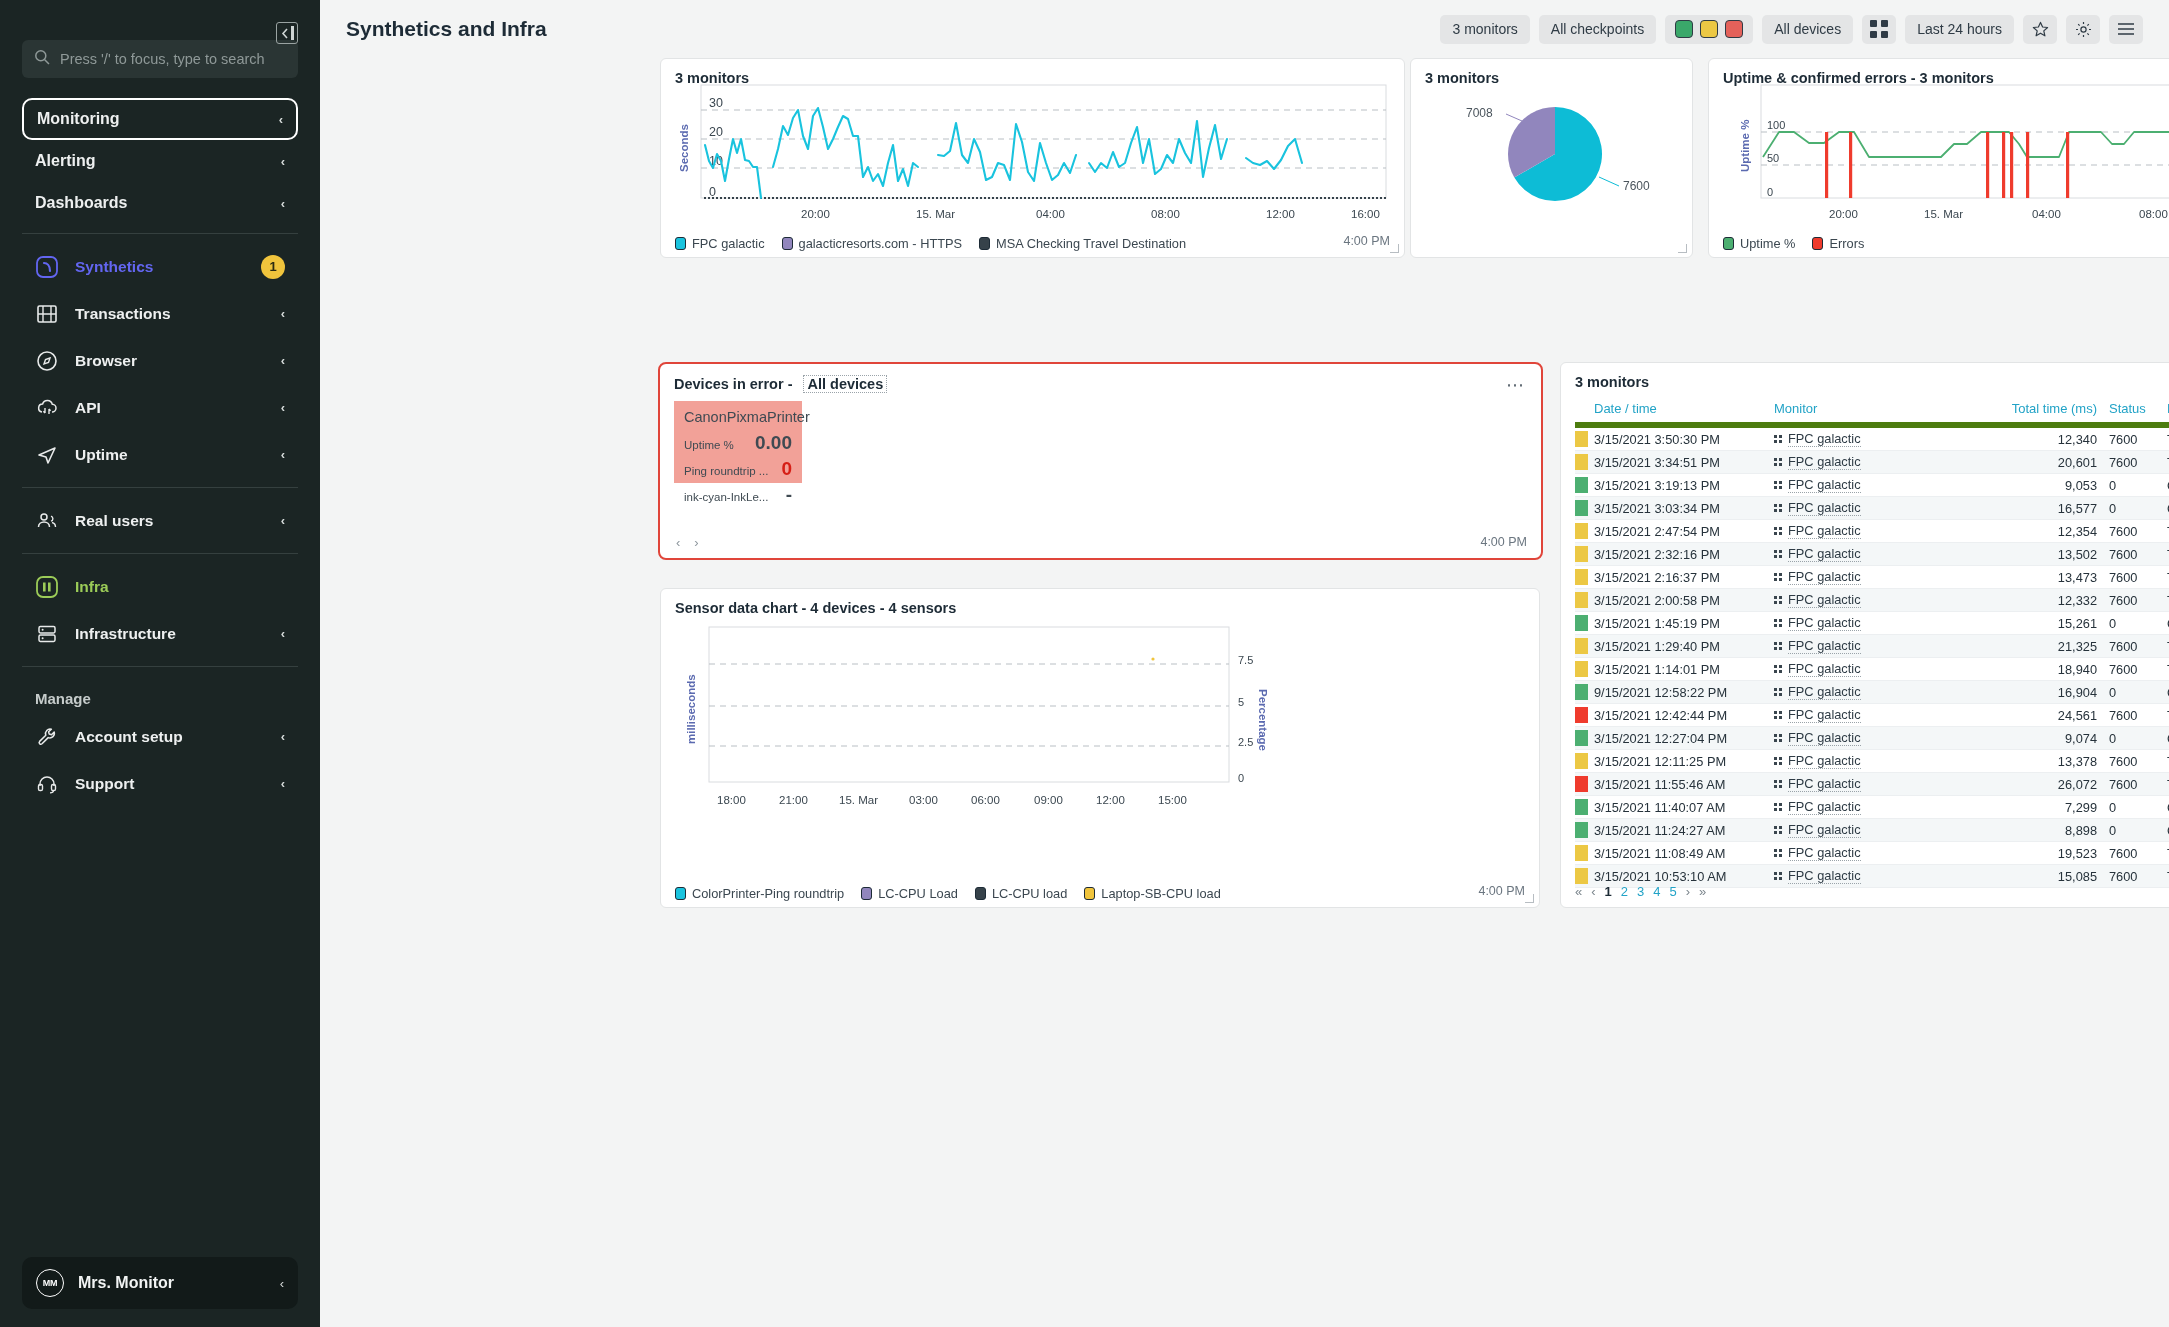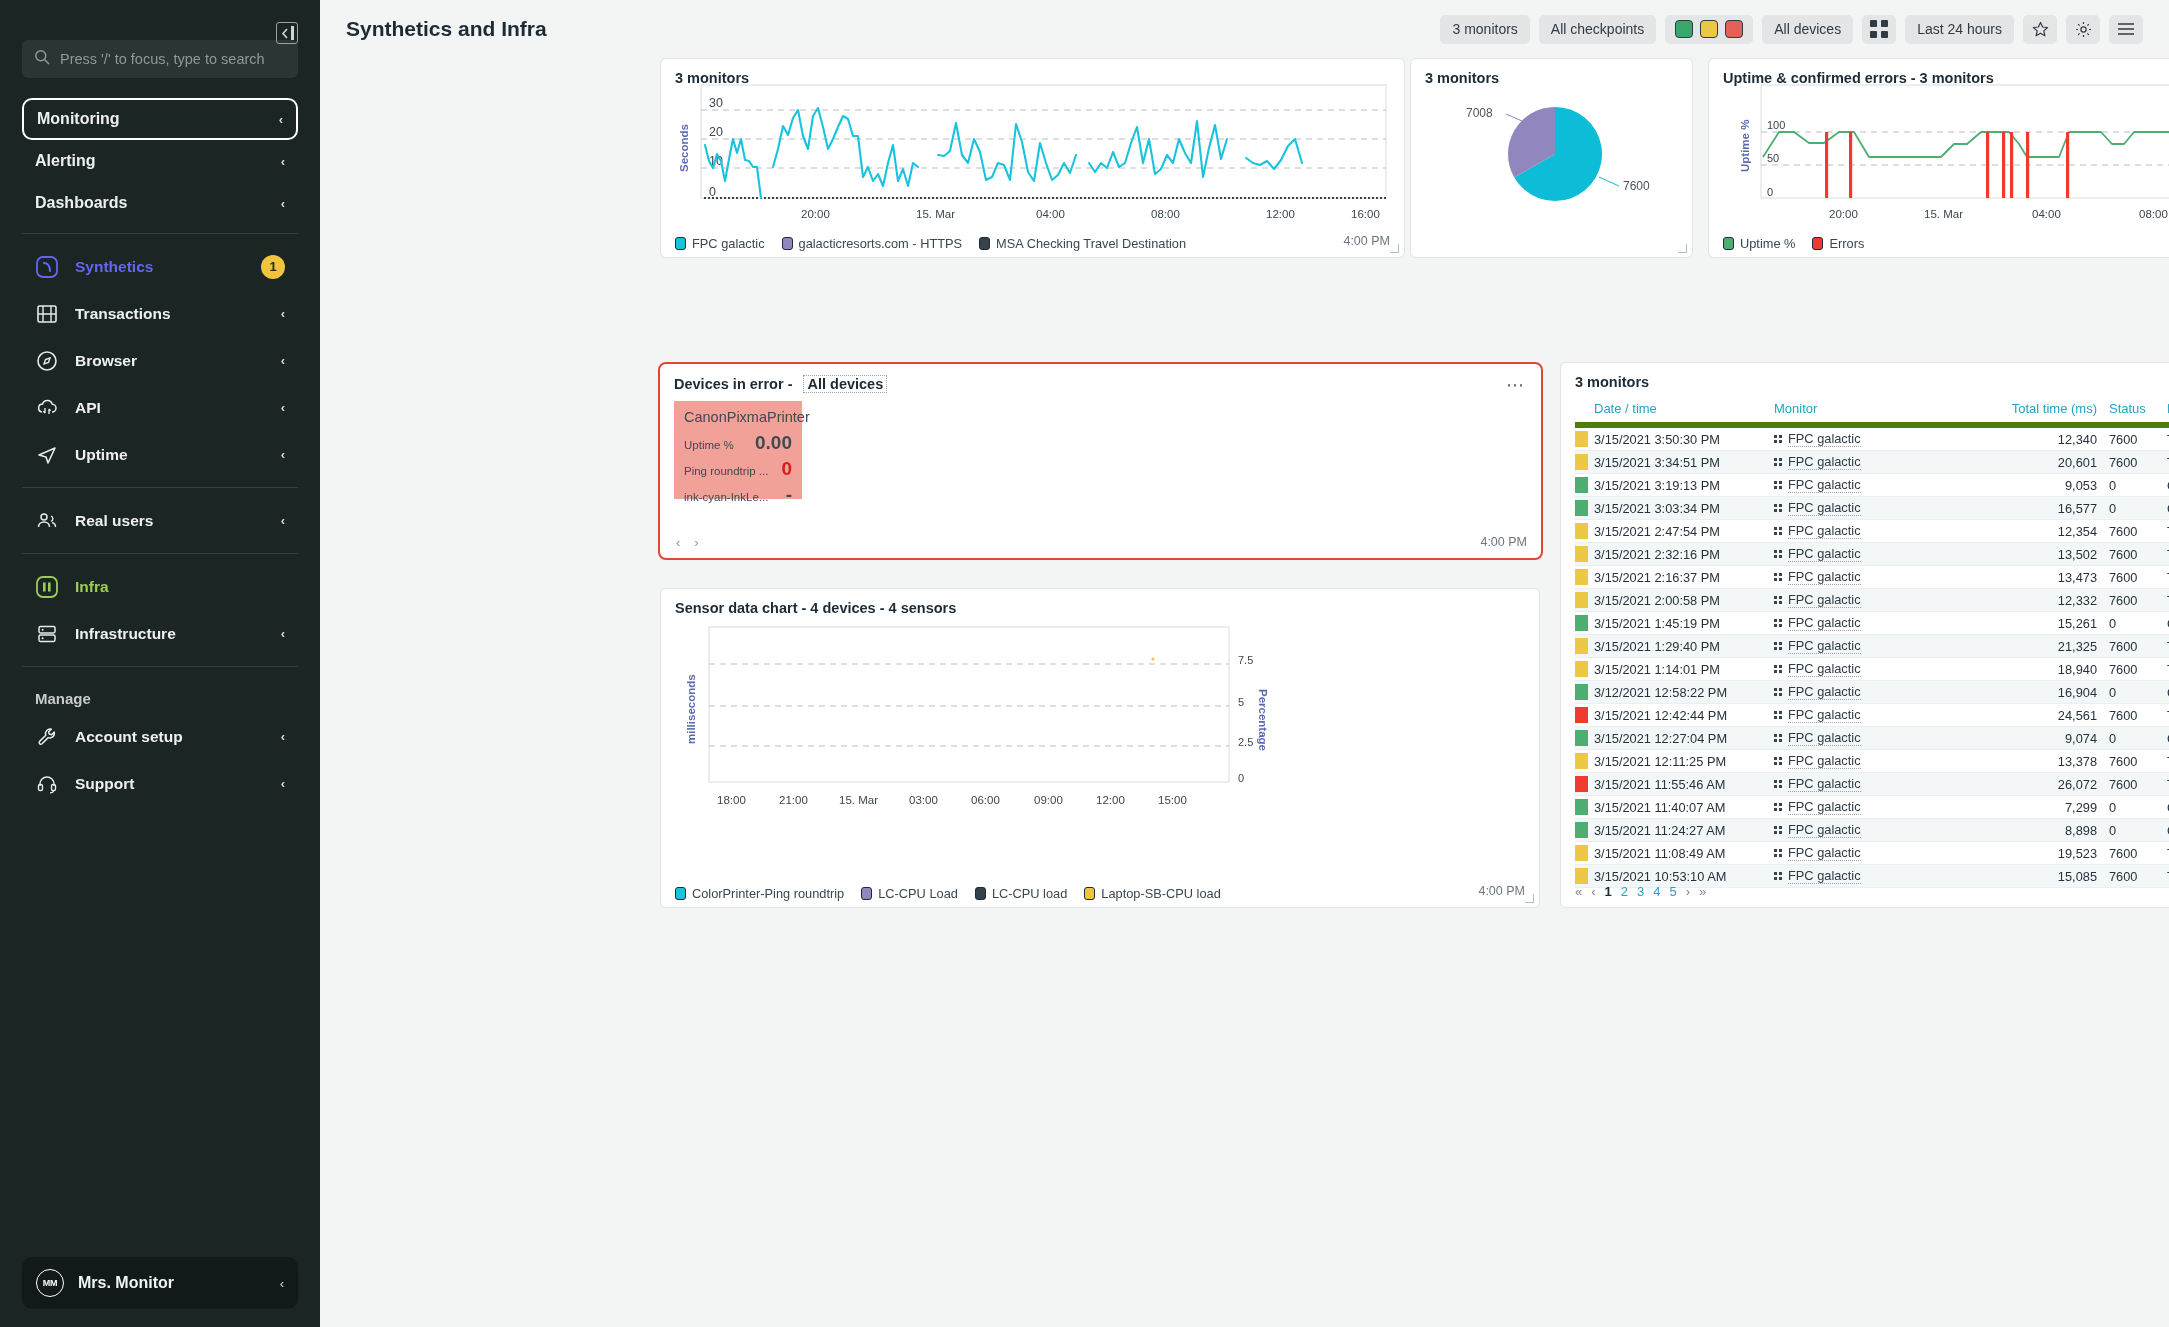--- a/index.html
+++ b/index.html
@@ -121,21 +121,21 @@
   #card-table        { left: 1240px; top: 362px; width: 900px; height: 546px; }
   .tick { font-size: 12.5px; fill: #3b4750; }
 
   
   .dev-head { display: flex; align-items: baseline; gap: 11px; padding: 11px 14px 0; }
   .dev-head .t { font-size: 14.5px; font-weight: bold; color: #1d2b36; }
   .dev-head .sel { font-size: 14.5px; font-weight: bold; color: #1d2b36;
       border: 1px dotted #9aa3a9; padding: 0 3px; }
   .dev-more { position: absolute; right: 16px; top: 10px; color: #5a656e; font-size: 18px; letter-spacing: 1px;}
   .dev-tile {
-    margin: 8px 0 0 14px; width: 128px; height: 98px; background: #f2a198;
+    margin: 8px 0 0 14px; width: 128px; height: 82px; background: #f2a198;
     padding: 8px 10px 0 10px;
   }
   .dev-tile .nm { font-size: 14.5px; color: #3f4a52; margin-bottom: 7px; }
   .dev-row { display: flex; align-items: baseline; justify-content: space-between; margin-top: 4px; }
   .dev-row .k { font-size: 11.5px; color: #3f4a52; }
   .dev-row .v { font-size: 19px; font-weight: bold; color: #3f4a52; }
   .dev-row .v.red { color: #d61f16; }
   .dev-nav { position: absolute; left: 16px; bottom: 8px; display: flex; gap: 14px; color: #8d969d; font-size: 13px; }
 
   
@@ -777,21 +777,21 @@
                   </span>
                 </td>
                 <td class="num">18,940</td>
                 <td>7600</td>
                 <td>Timeout while loading page in browser</td>
               </tr>
               <tr class="alt">
                 <td class="c-status-bar">
                   <span class="sbar" style="background:#4caf71"></span>
                 </td>
-                <td>3/12/2021 12:58:22 PM</td>
+                <td>9/15/2021 12:58:22 PM</td>
                 <td class="mon">
                   <span class="mon-cell">
                     <span class="grip">
                       <i></i>
                       <i></i>
                       <i></i>
                       <i></i>
                     </span>
                     <span class="lnk">FPC galactic</span>
                   </span>

